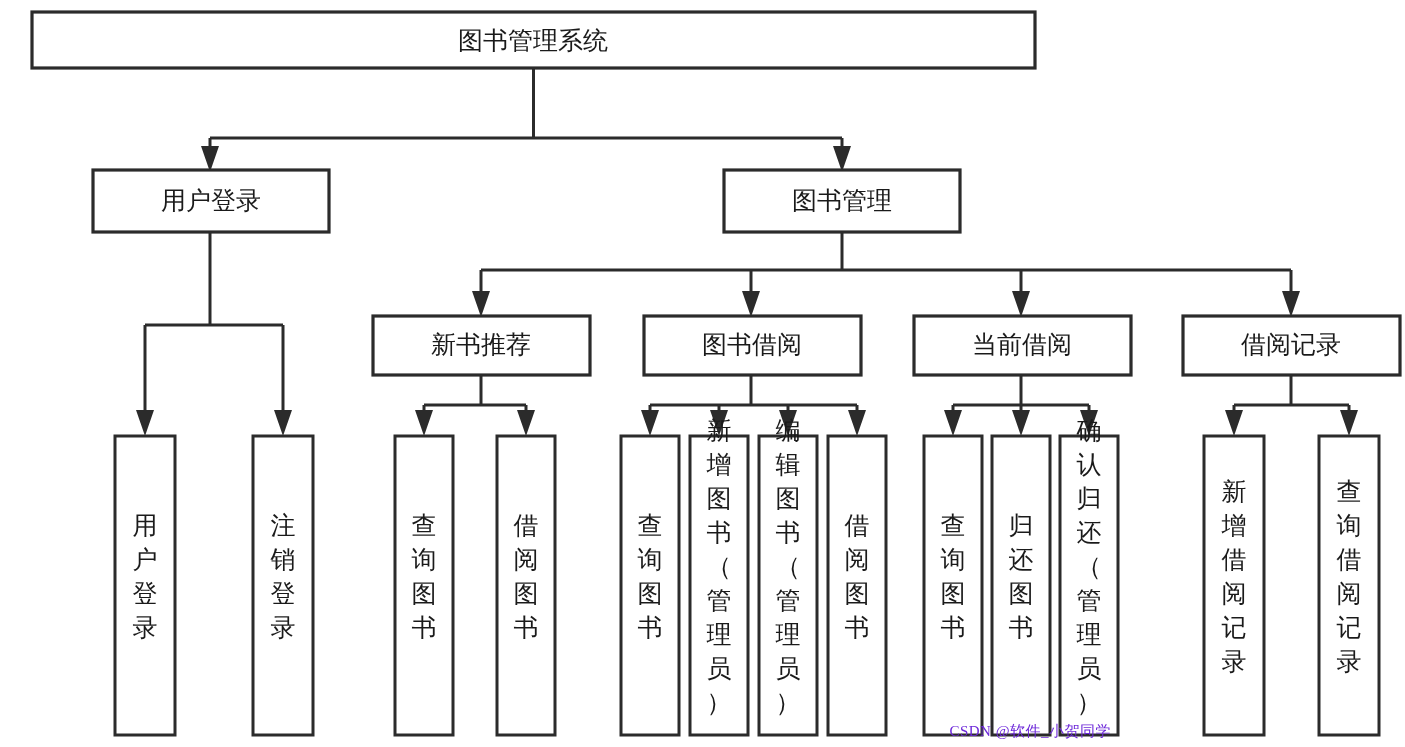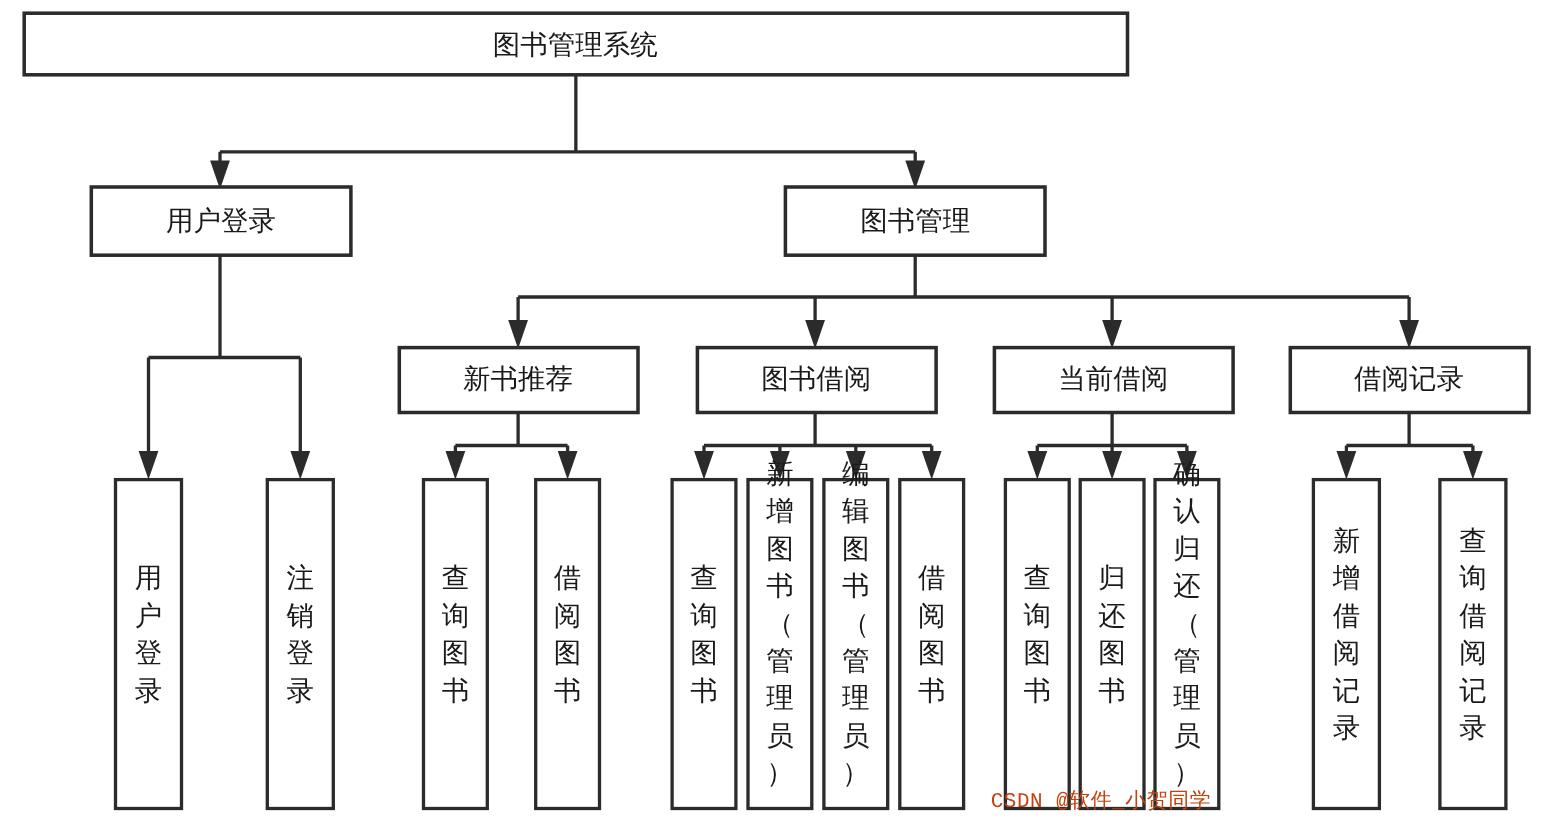--- a/index.html
+++ b/index.html
@@ -9,21 +9,21 @@
   }
   body {
     width: 1405px;
     height: 747px;
     font-family: "DejaVu Sans", "Liberation Sans", sans-serif;
     overflow: hidden;
     position: relative;
   }
   #diagram-root {
     position: absolute;
-    left: 2px; top: 0;
+    left: 12px; top: 0;
     width: 1113px;
     height: 747px;
   }
   svg.flow {
     display: block;
     width: 1405px;
     height: 747px;
   }
   .node-rect {
     fill: #ffffff;
@@ -53,23 +53,23 @@
   .node-label-v {
     font-family: "DejaVu Sans", "Liberation Sans", sans-serif;
     font-size: 25px;
     fill: #1a1a1a;
     text-anchor: middle;
   }
   .watermark {
     position: absolute;
     right: 14px;
     bottom: 6px;
-    font-family: Liberation Mono, monospace;
-    font-size: 19px;
-    color: #c2410c;
+    font-family: Liberation Serif, serif;
+    font-size: 15px;
+    color: #6d28d9;
     letter-spacing: 0.5px;
     white-space: nowrap;
     user-select: none;
   }
 </style>
 </head>
 <body>
 
 <div id="diagram-root">
   <svg class="flow" viewBox="0 0 1405 747" xmlns="http://www.w3.org/2000/svg">

